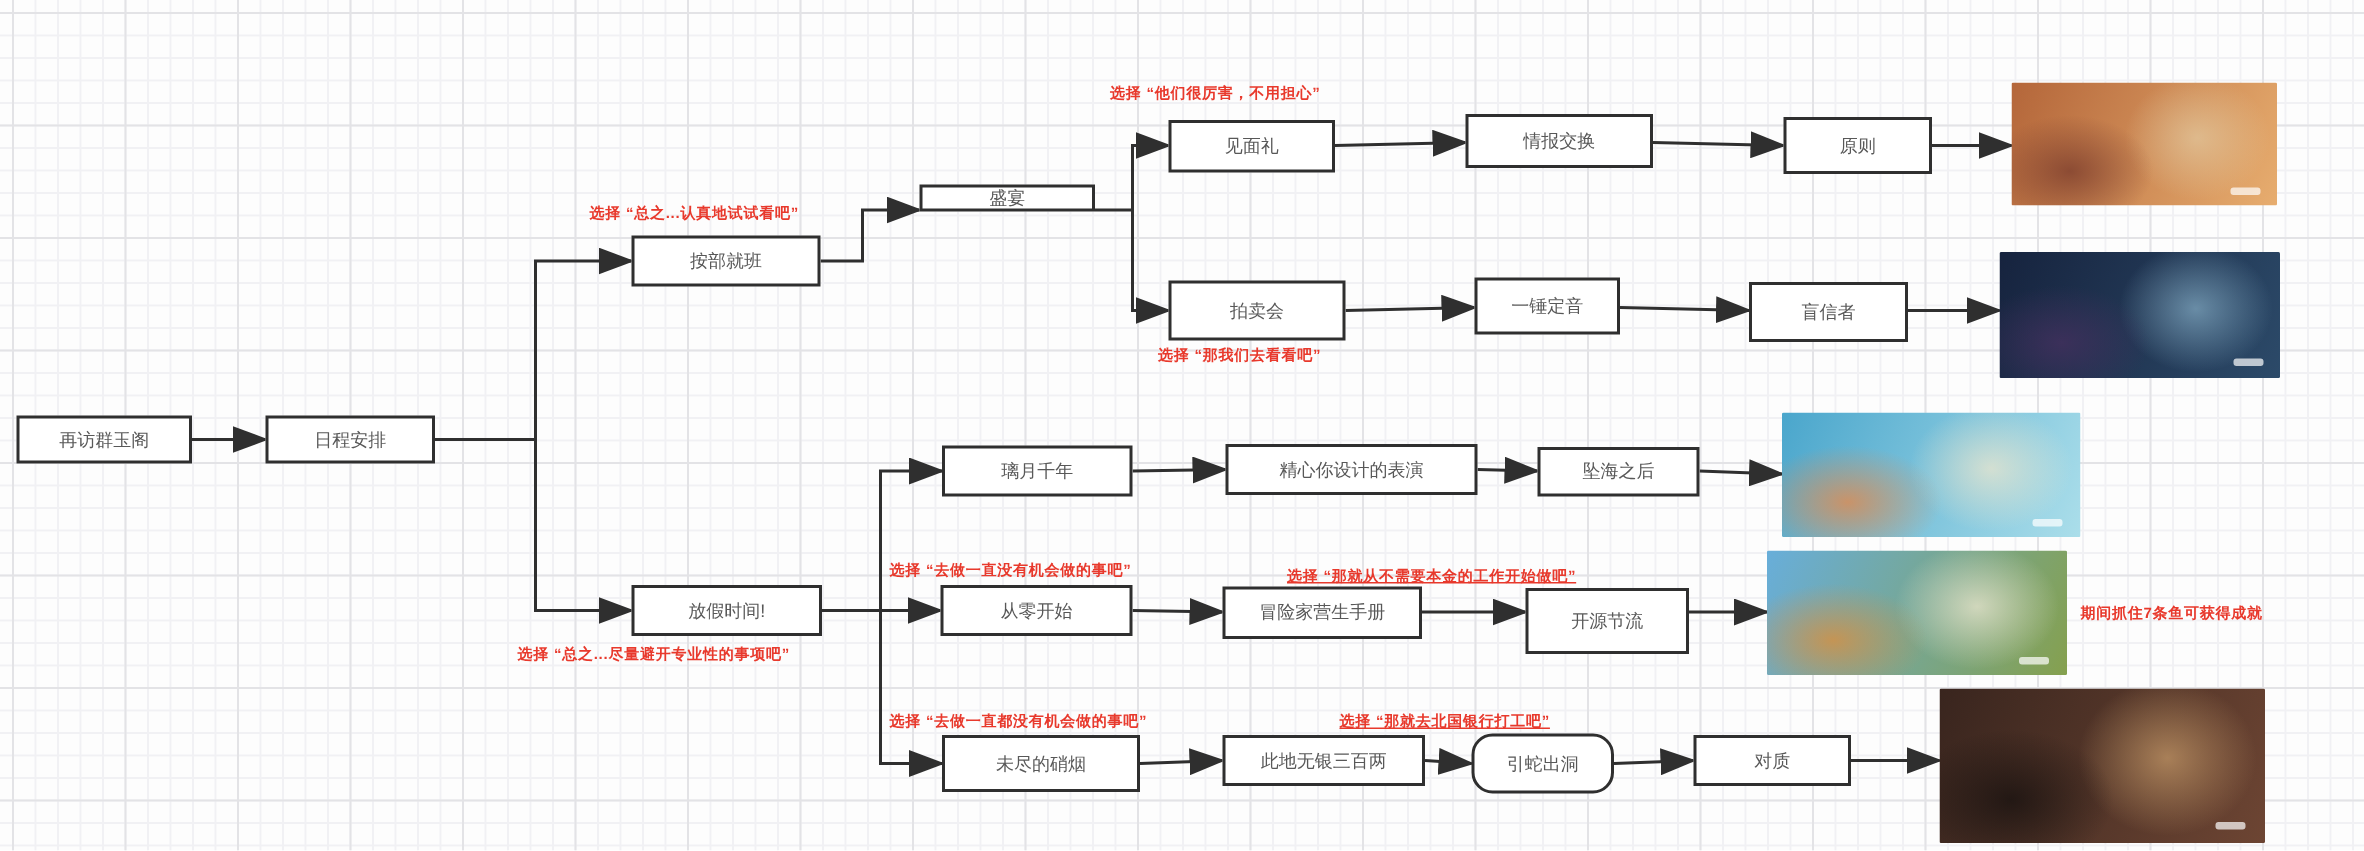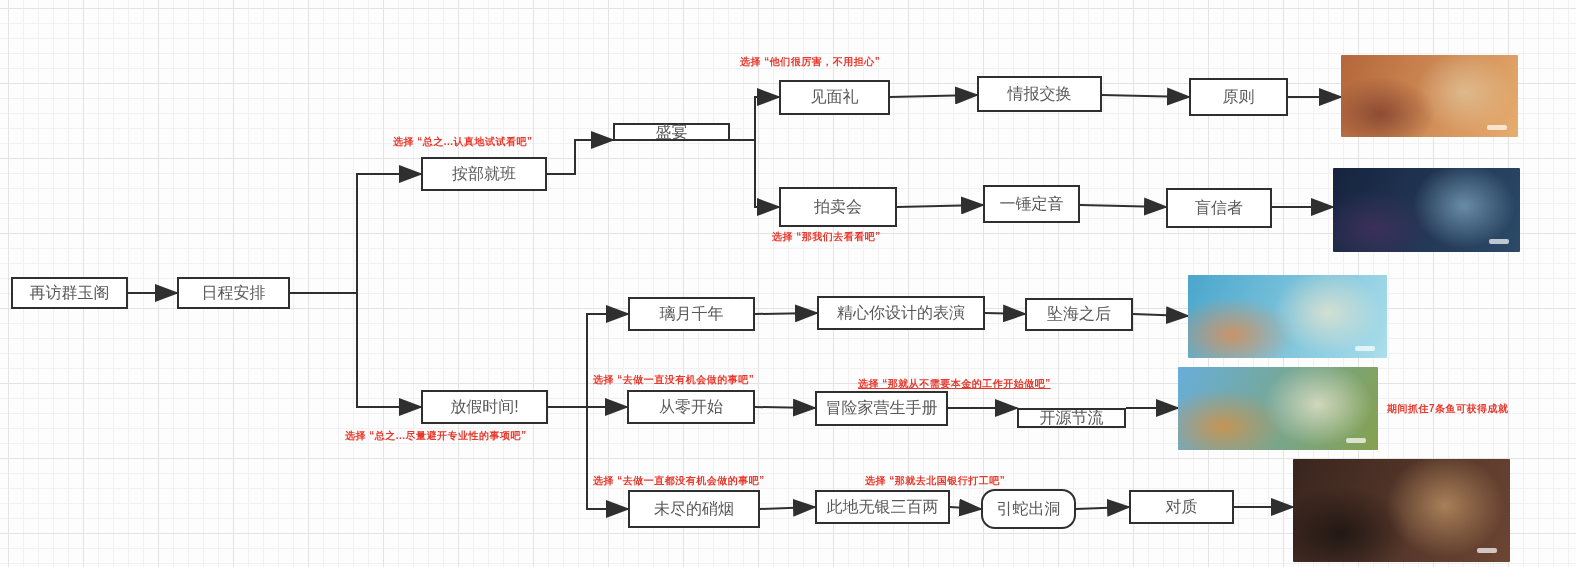--- a/index.html
+++ b/index.html
@@ -10,21 +10,21 @@
       linear-gradient(90deg,#e3e3e6 1px, transparent 1px),
       linear-gradient(#f1f1f4 1px, transparent 1px),
       linear-gradient(90deg,#f1f1f4 1px, transparent 1px);
     background-size:75px 75px,75px 75px,15px 15px,15px 15px;
     background-position:8px 8px;
   }
   .node{
     position:absolute;box-sizing:border-box;background:#ffffff;
     border:2px solid var(--line,#2f2f2f);
     display:flex;align-items:center;justify-content:center;
-    font-size:16px;color:var(--node-text,#585858);
+    font-size:12px;color:var(--node-text,#585858);
     white-space:nowrap;z-index:3;text-align:right;
   }
   .choice{
     position:absolute;color:var(--red,#e8392c);font-weight:bold;
     font-size:10px;white-space:nowrap;z-index:3;letter-spacing:0.5px;
   }
   .shot{position:absolute;overflow:hidden;z-index:3;border-radius:1px;}
   .shot::after{
     content:"";position:absolute;right:6%;bottom:9%;
     width:20px;height:5px;background:rgba(255,255,255,0.7);border-radius:2px;
@@ -76,32 +76,32 @@
     <div class="node" style="left: 1189px; top: 78px; width: 99px; height: 38px;">原则</div>
     <div class="node" style="left: 779px; top: 187px; width: 118px; height: 40px;">拍卖会</div>
     <div class="node" style="left: 983px; top: 185px; width: 97px; height: 38px;">一锤定音</div>
     <div class="node" style="left: 1166px; top: 188px; width: 106px; height: 40px;">盲信者</div>
     <div class="node" style="left: 421px; top: 390px; width: 127px; height: 34px;">放假时间!</div>
     <div class="node" style="left: 628px; top: 297px; width: 127px; height: 34px;">璃月千年</div>
     <div class="node" style="left: 817px; top: 296px; width: 168px; height: 34px;">精心你设计的表演</div>
     <div class="node" style="left: 1025px; top: 298px; width: 108px; height: 33px;">坠海之后</div>
     <div class="node" style="left: 627px; top: 390px; width: 128px; height: 34px;">从零开始</div>
     <div class="node" style="left: 815px; top: 391px; width: 133px; height: 35px;">冒险家营生手册</div>
-    <div class="node" style="left: 1017px; top: 392px; width: 109px; height: 20px; margin-top: 16px;">开源节流</div>
+    <div class="node" style="left: 1017px; top: 392px; width: 109px; height: 44px;">开源节流</div>
     <div class="node" style="left: 628px; top: 490px; width: 132px; height: 38px;">未尽的硝烟</div>
     <div class="node" style="left: 815px; top: 490px; width: 135px; height: 34px;">此地无银三百两</div>
     <div class="node" style="left: 981px; top: 489px; width: 95px; height: 40px; border-radius: 14px;">引蛇出洞</div>
     <div class="node" style="left: 1129px; top: 490px; width: 105px; height: 34px;">对质</div>
     <div class="choice" style="left: 393px; top: 135px;">选择 “总之...认真地试试看吧”</div>
     <div class="choice" style="left: 740px; top: 55px;">选择 “他们很厉害，不用担心”</div>
     <div class="choice" style="left: 772px; top: 230px;">选择 “那我们去看看吧”</div>
     <div class="choice" style="left: 345px; top: 429px;">选择 “总之...尽量避开专业性的事项吧”</div>
     <div class="choice" style="left: 593px; top: 373px;">选择 “去做一直没有机会做的事吧”</div>
     <div class="choice" style="left: 858px; top: 377px; text-decoration: underline;">选择 “那就从不需要本金的工作开始做吧”</div>
     <div class="choice" style="left: 593px; top: 474px;">选择 “去做一直都没有机会做的事吧”</div>
-    <div class="choice" style="left: 865px; top: 474px;">选择 “那就去北国银行打工吧”</div>
+    <div class="choice" style="left: 893px; top: 474px; text-decoration: underline;">选择 “那就去北国银行打工吧”</div>
     <div class="choice" style="left: 1387px; top: 402px;">期间抓住7条鱼可获得成就</div>
     <div class="shot" title="warm canyon scene with running crowd" style="left: 1341px; top: 55px; width: 177px; height: 82px; background: radial-gradient(45% 65% at 22% 72%, rgba(126, 63, 46, 0.8), transparent 70%), radial-gradient(38% 70% at 70% 45%, rgba(226, 201, 160, 0.7), transparent 72%), linear-gradient(115deg, rgb(180, 102, 58), rgb(231, 173, 111));"></div>
     <div class="shot" title="night scene, white-haired woman raising hand" style="left: 1333px; top: 168px; width: 187px; height: 84px; background: radial-gradient(45% 65% at 22% 72%, rgba(67, 48, 94, 0.8), transparent 70%), radial-gradient(38% 70% at 70% 45%, rgba(134, 174, 198, 0.7), transparent 72%), linear-gradient(115deg, rgb(22, 35, 62), rgb(44, 74, 105));"></div>
     <div class="shot" title="bright underwater coral scene with two characters" style="left: 1188px; top: 275px; width: 199px; height: 83px; background: radial-gradient(45% 65% at 22% 72%, rgba(226, 138, 78, 0.8), transparent 70%), radial-gradient(38% 70% at 70% 45%, rgba(242, 232, 204, 0.7), transparent 72%), linear-gradient(115deg, rgb(74, 166, 204), rgb(171, 222, 234));"></div>
     <div class="shot" title="daytime meadow campfire scene" style="left: 1178px; top: 367px; width: 200px; height: 83px; background: radial-gradient(45% 65% at 22% 72%, rgba(217, 143, 62, 0.8), transparent 70%), radial-gradient(38% 70% at 70% 45%, rgba(244, 236, 214, 0.7), transparent 72%), linear-gradient(115deg, rgb(104, 174, 218), rgb(133, 160, 78));"></div>
     <div class="shot" title="dark interior, dark-coated figures facing characters" style="left: 1293px; top: 459px; width: 217px; height: 103px; background: radial-gradient(45% 65% at 22% 72%, rgba(25, 18, 16, 0.8), transparent 70%), radial-gradient(38% 70% at 70% 45%, rgba(201, 157, 107, 0.7), transparent 72%), linear-gradient(115deg, rgb(57, 37, 30), rgb(109, 69, 51));"></div>
   </div>
 
 </body></html>

